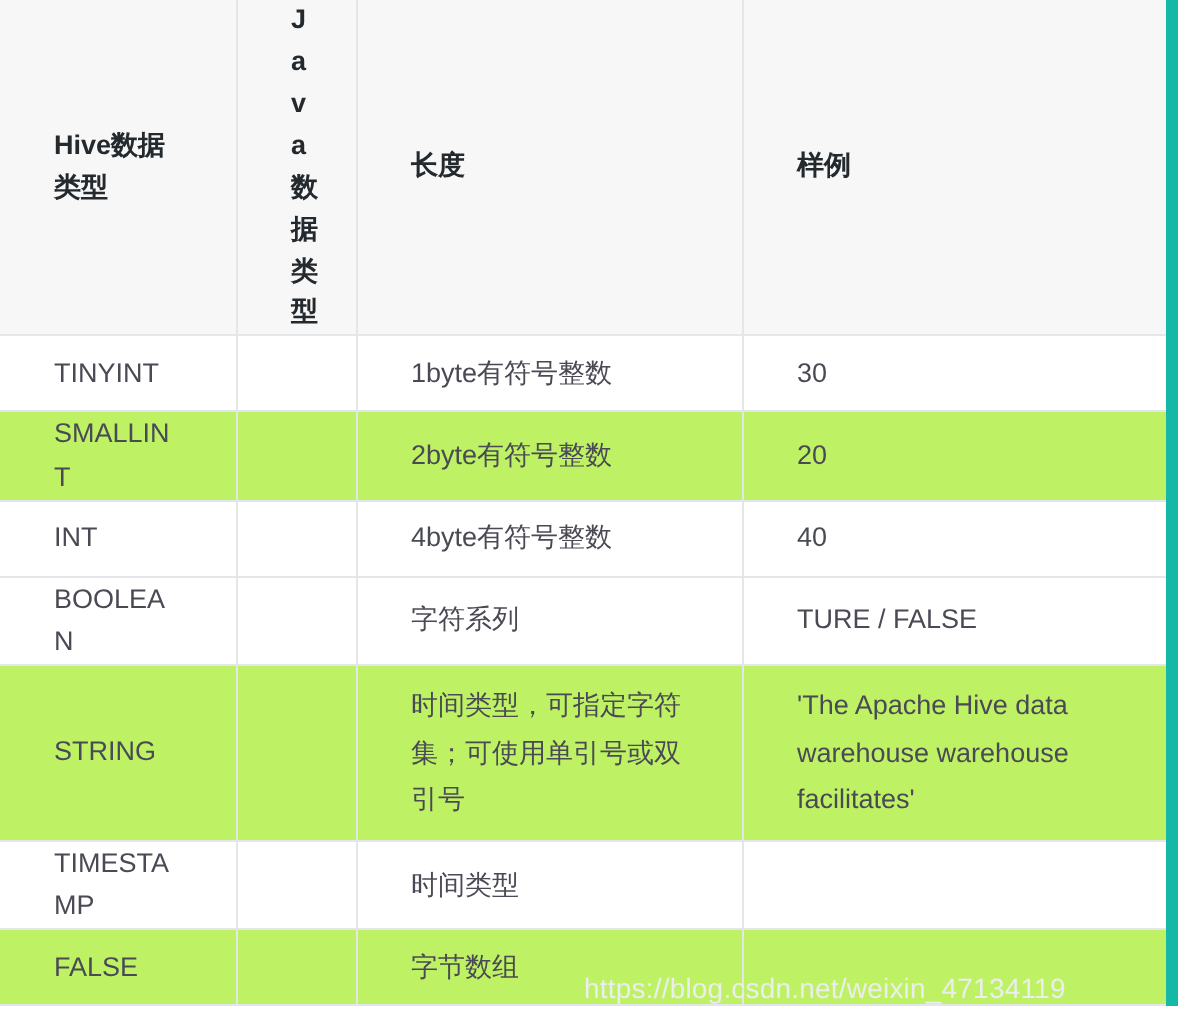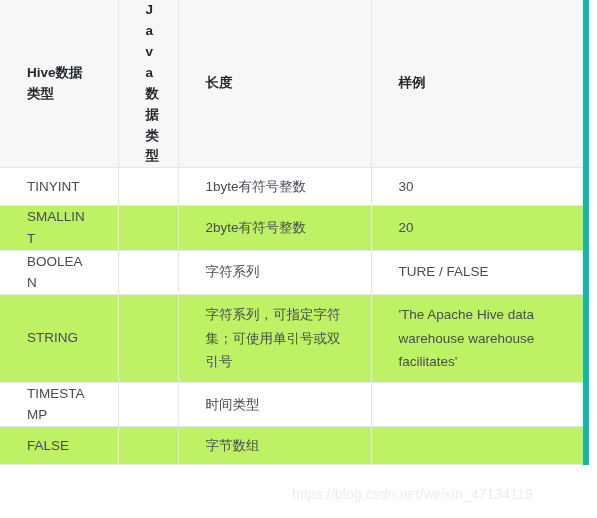--- a/index.html
+++ b/index.html
@@ -123,29 +123,35 @@
         <td class="desc">1byte有符号整数</td>
         <td class="sample">30</td>
       </tr>
       <tr class="alt">
         <td class="hive">SMALLINT</td>
         <td class="java"></td>
         <td class="desc">2byte有符号整数</td>
         <td class="sample">20</td>
       </tr>
       <tr class="plain">
+        <td class="hive">INT</td>
+        <td class="java"></td>
+        <td class="desc">4byte有符号整数</td>
+        <td class="sample">40</td>
+      </tr>
+      <tr class="plain">
         <td class="hive">BOOLEAN</td>
         <td class="java"></td>
         <td class="desc">字符系列</td>
         <td class="sample">TURE / FALSE</td>
       </tr>
       <tr class="alt tall">
         <td class="hive">STRING</td>
         <td class="java"></td>
-        <td class="desc">字符系列，可指定字符集；可使用单引号或双引号</td>
+        <td class="desc">时间类型，可指定字符集；可使用单引号或双引号</td>
         <td class="sample">'The Apache Hive data warehouse warehouse facilitates'</td>
       </tr>
       <tr class="plain">
         <td class="hive">TIMESTAMP</td>
         <td class="java"></td>
         <td class="desc">时间类型</td>
         <td class="sample"></td>
       </tr>
       <tr class="alt">
         <td class="hive">FALSE</td>

